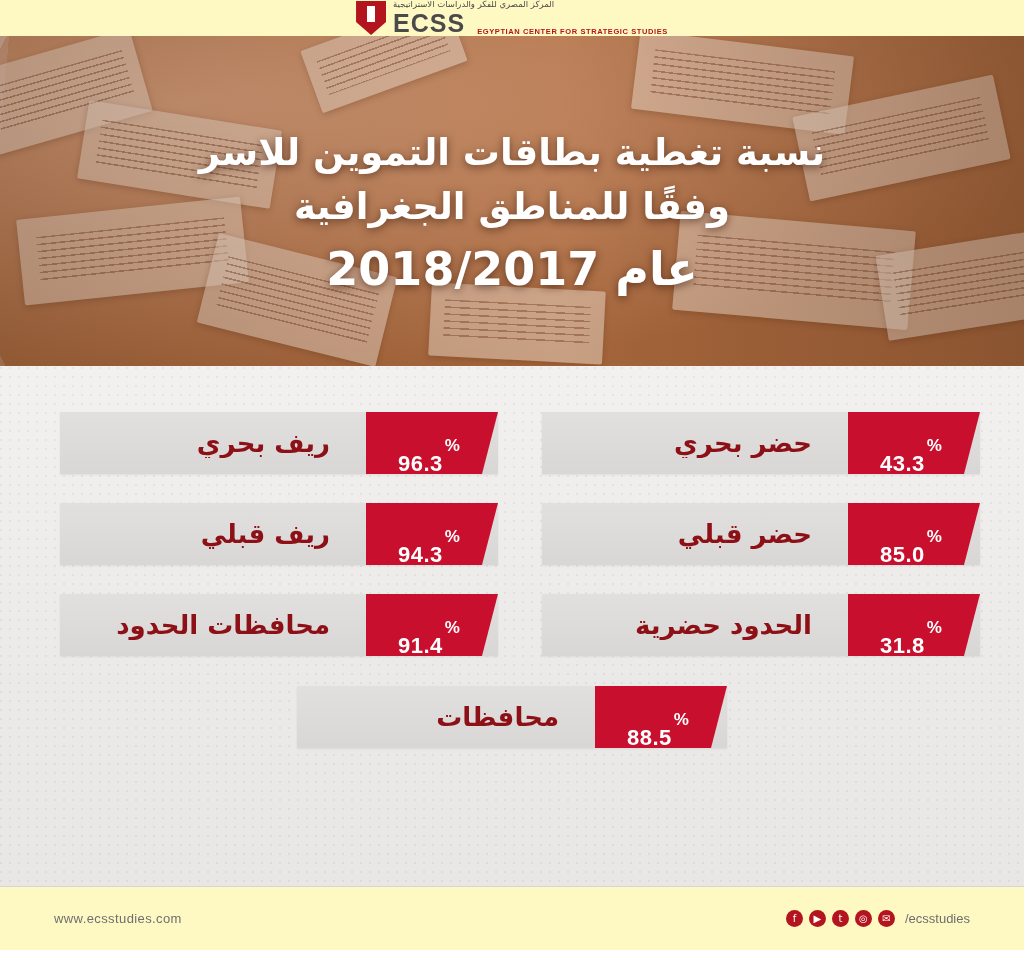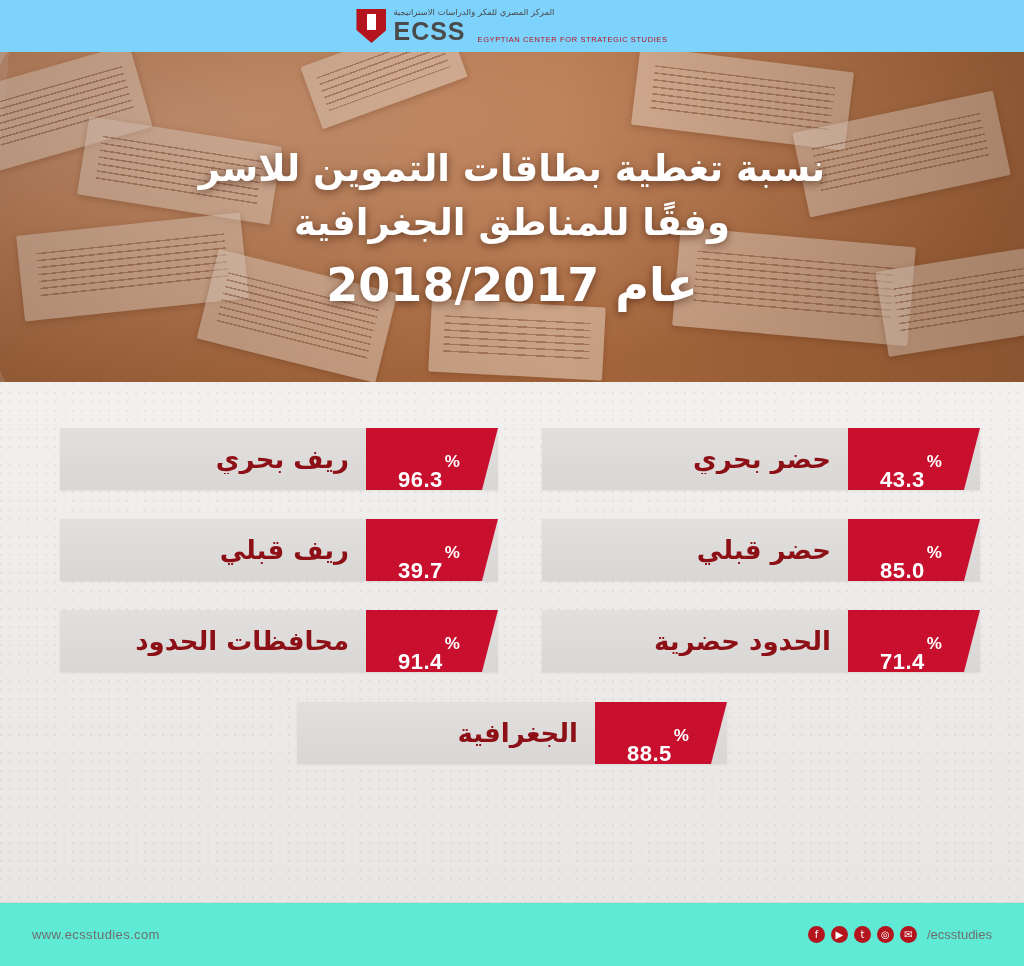--- a/index.html
+++ b/index.html
@@ -10,22 +10,22 @@
   body {
     width: 1024px;
     height: 966px;
     font-family: "DejaVu Sans", "Liberation Sans", sans-serif;
     overflow: hidden;
     position: relative;
   }
 
   
   .logo-bar {
-    height: 52px;
-    background: #7dd3fc;
+    height: 36px;
+    background: #fef9c3;
     display: flex;
     align-items: center;
     justify-content: center;
     position: relative;
     z-index: 5;
   }
   .logo-wrap {
     display: flex;
     align-items: center;
     direction: ltr;
@@ -67,21 +67,21 @@
     font-size: 8.5px;
     color: #4a4a4a;
     margin-bottom: 2px;
     font-family: "DejaVu Sans", sans-serif;
   }
   .logo-en {
     font-size: 7.5px;
     color: #b3141e;
     letter-spacing: 0.6px;
     font-family: "Liberation Sans", sans-serif;
-    font-weight: normal;
+    font-weight: bold;
   }
 
   
   .hero {
     position: relative;
     height: 330px;
     overflow: hidden;
     background: #0f172a;
   }
   .hero-photo {
@@ -206,46 +206,46 @@
     font-size: 17px;
     font-weight: bold;
     margin-left: 2px;
     font-family: "Liberation Sans", sans-serif;
     align-self: center;
     padding-top: 6px;
   }
   .bar .label {
     flex: 1;
     text-align: right;
-    padding-right: 17px;
+    padding-right: 36px;
     font-size: 26px;
     font-weight: bold;
     color: #8c1016;
     letter-spacing: 0.5px;
     white-space: nowrap;
     overflow: hidden;
   }
   .total-row {
     display: flex;
     justify-content: center;
     margin-top: 30px;
   }
   .bar.total {
     flex: 0 0 430px;
   }
 
   
   .footer {
     height: 64px;
-    background: #5eead4;
+    background: #fef9c3;
     border-top: 1px solid #d8d6d5;
     display: flex;
     align-items: center;
     justify-content: space-between;
-    padding: 0 32px;
+    padding: 0 54px;
     box-sizing: border-box;
     direction: ltr;
   }
   .footer .site {
     font-size: 13px;
     color: #6e6e6e;
     font-family: "Liberation Sans", sans-serif;
     letter-spacing: 0.4px;
   }
   .footer .social {
@@ -330,21 +330,21 @@
           <span class="value-num">43.3</span>
           <span class="value-pct">%</span>
         </div>
         <div class="label">حضر بحري</div>
       </div>
     </div>
 
     <div class="row">
       <div class="bar">
         <div class="value-block">
-          <span class="value-num">39.7</span>
+          <span class="value-num">94.3</span>
           <span class="value-pct">%</span>
         </div>
         <div class="label">ريف قبلي</div>
       </div>
       <div class="bar">
         <div class="value-block">
           <span class="value-num">85.0</span>
           <span class="value-pct">%</span>
         </div>
         <div class="label">حضر قبلي</div>
@@ -354,36 +354,36 @@
     <div class="row">
       <div class="bar">
         <div class="value-block">
           <span class="value-num">91.4</span>
           <span class="value-pct">%</span>
         </div>
         <div class="label">محافظات الحدود</div>
       </div>
       <div class="bar">
         <div class="value-block">
-          <span class="value-num">71.4</span>
+          <span class="value-num">31.8</span>
           <span class="value-pct">%</span>
         </div>
         <div class="label">الحدود حضرية</div>
       </div>
     </div>
 
   </div>
 
   <div class="total-row">
     <div class="bar total">
       <div class="value-block">
         <span class="value-num">88.5</span>
         <span class="value-pct">%</span>
       </div>
-      <div class="label">الجغرافية</div>
+      <div class="label">محافظات</div>
     </div>
   </div>
 </div>
 
 <div class="footer">
   <div class="site">www.ecsstudies.com</div>
   <div class="social">
     <span class="dot">f</span>
     <span class="dot">▶</span>
     <span class="dot">t</span>

